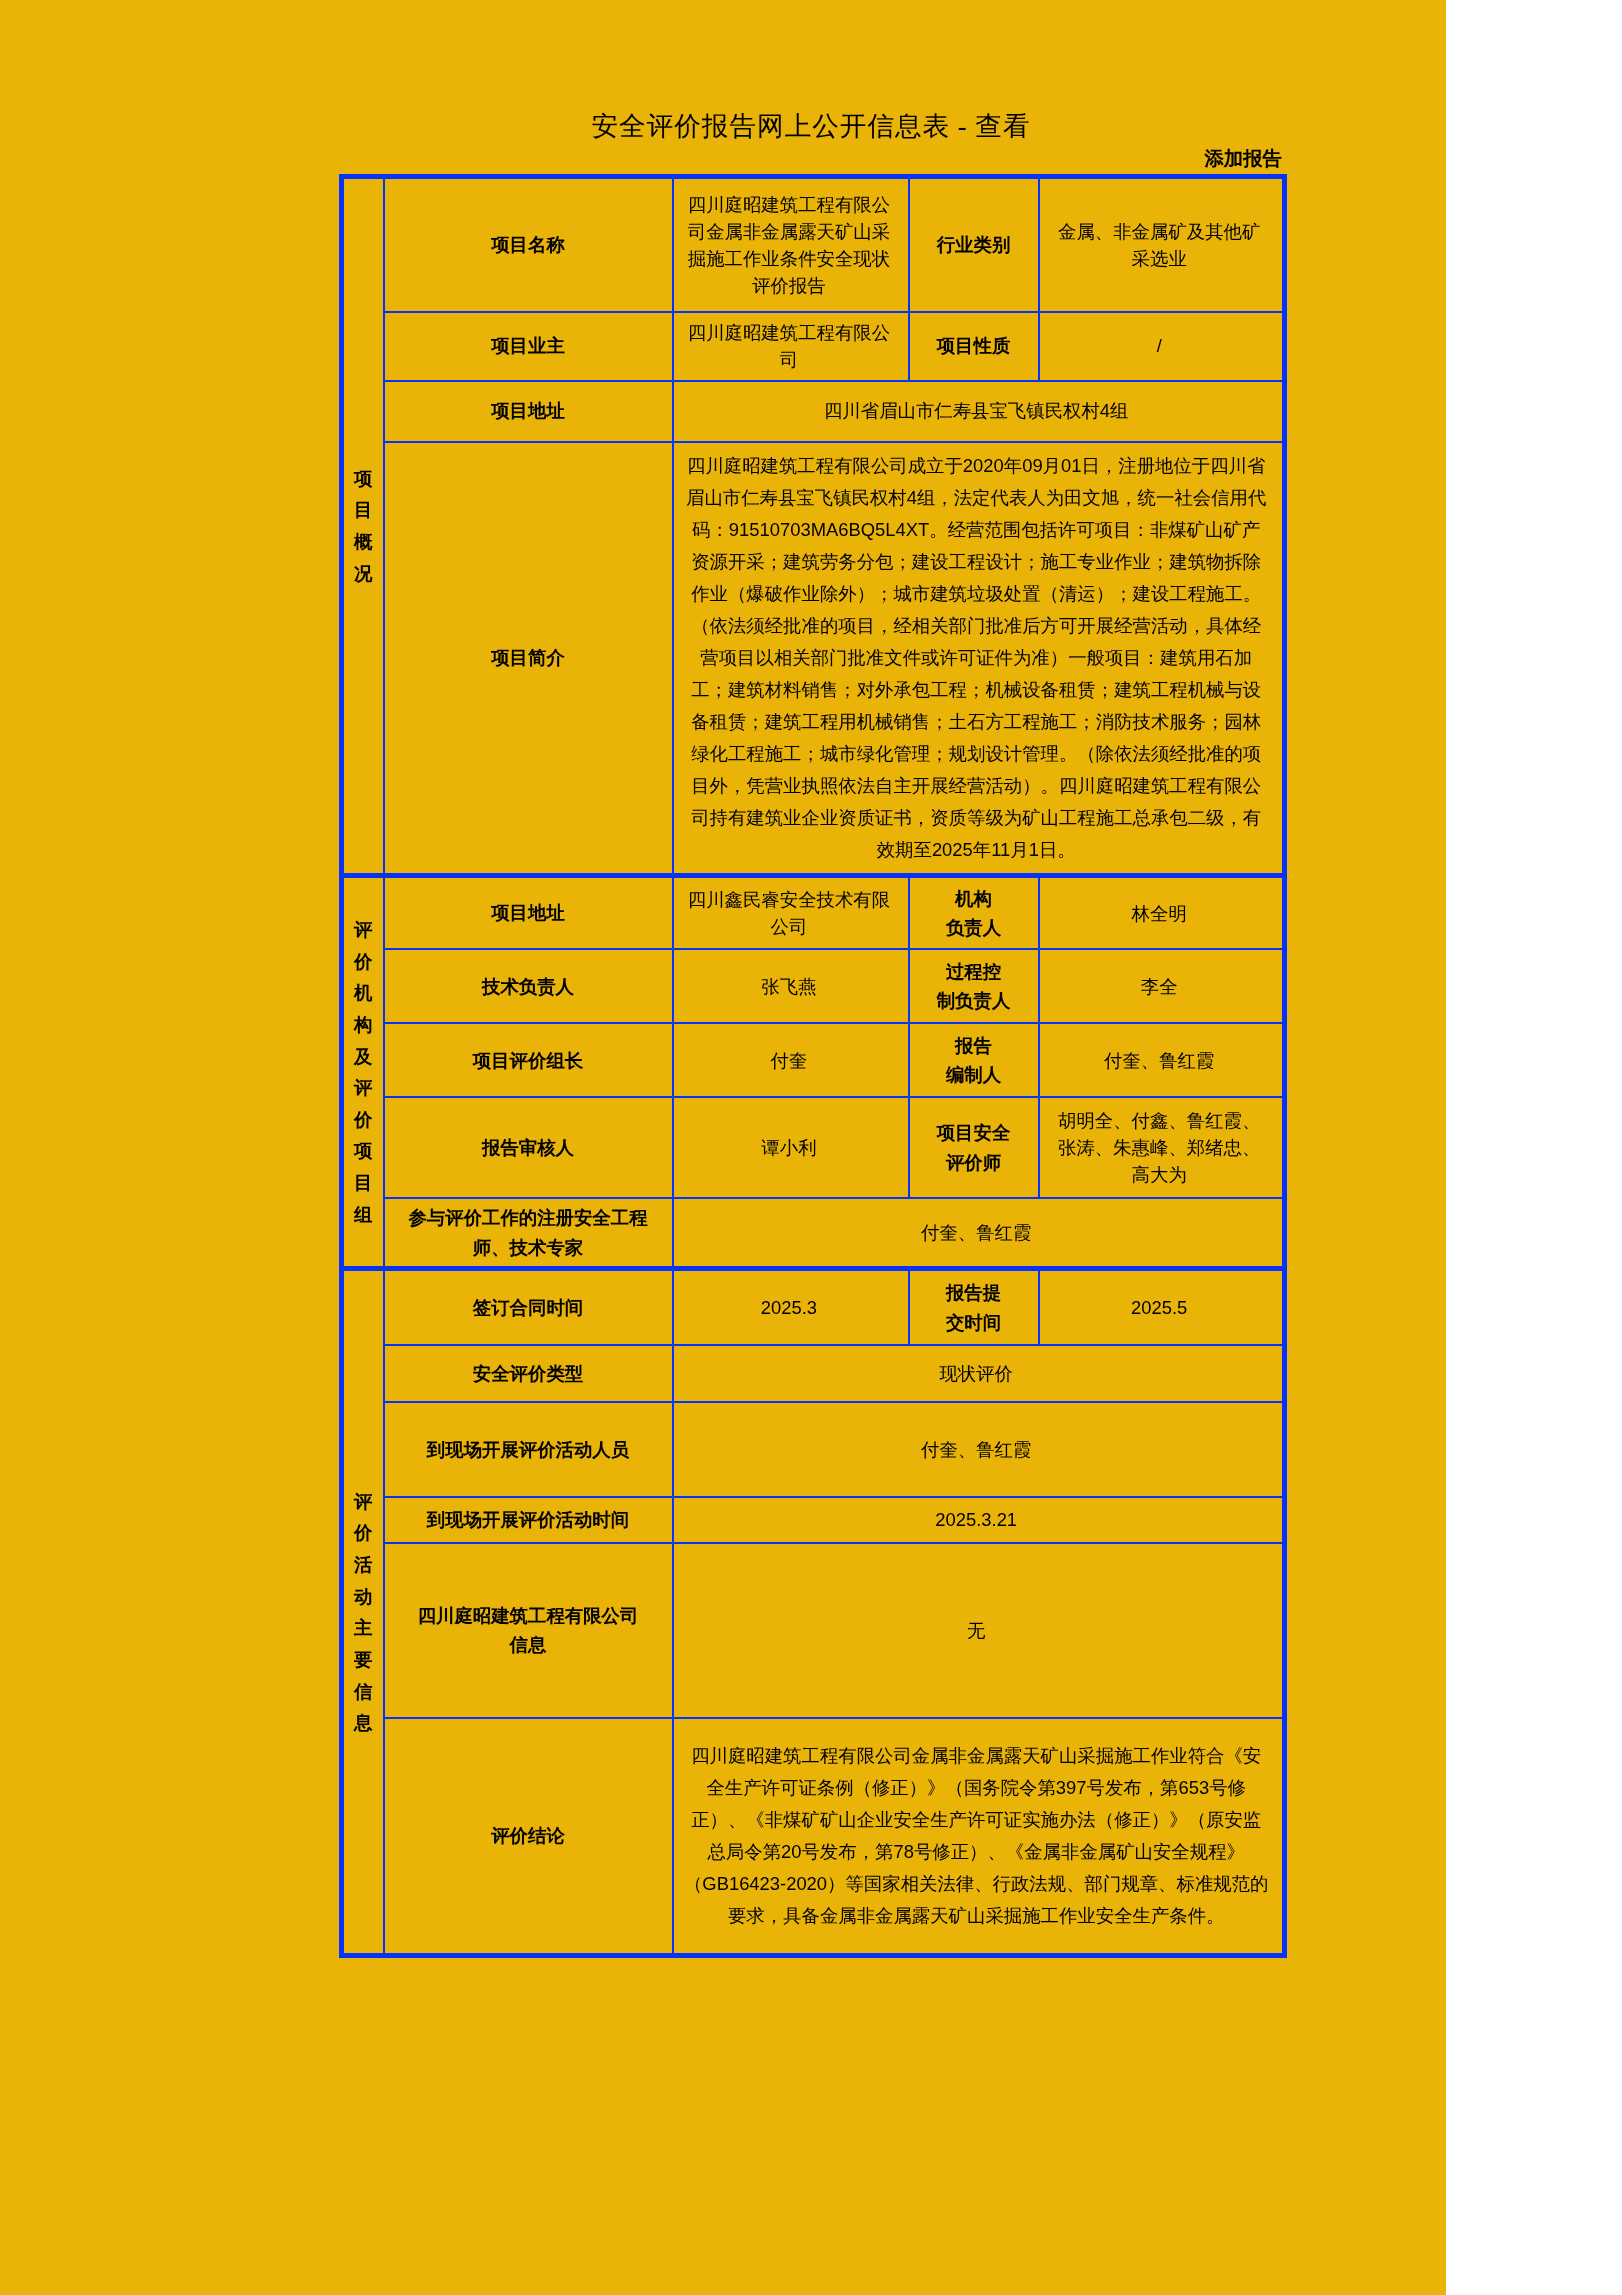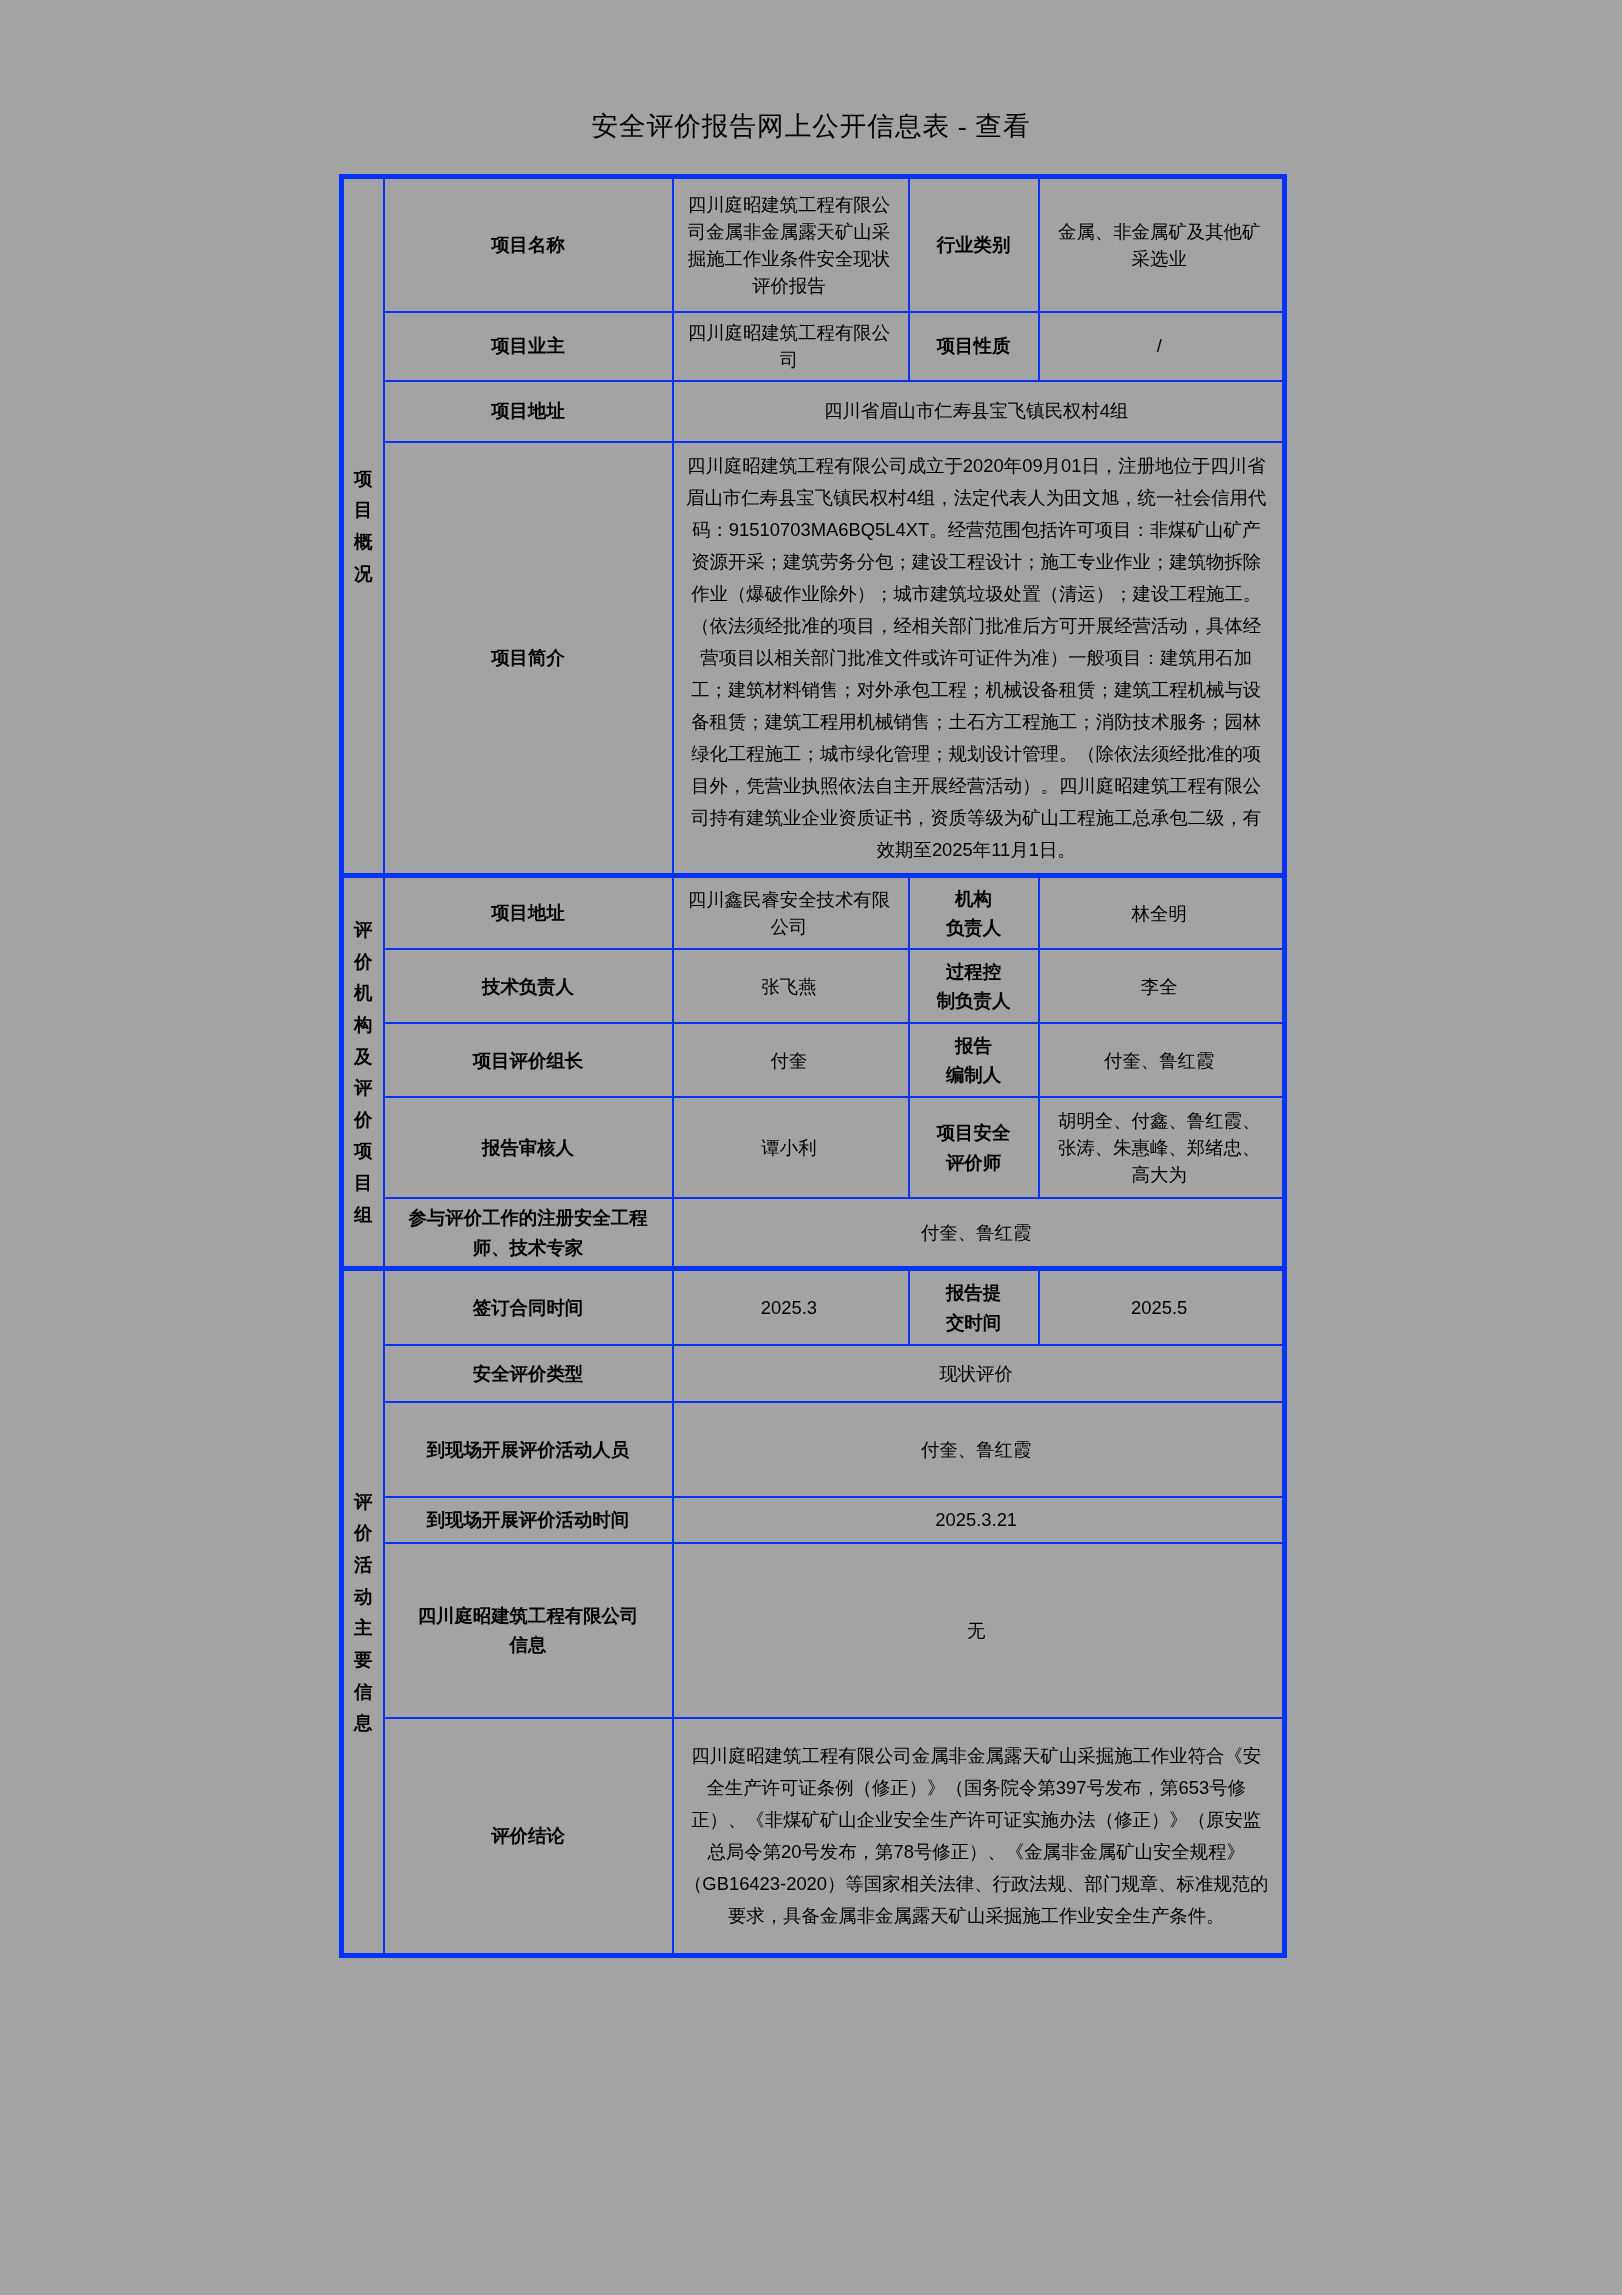--- a/index.html
+++ b/index.html
@@ -4,23 +4,23 @@
 <style>
   :root { --blue: #0533fb; }
   * { margin: 0; padding: 0; box-sizing: border-box; }
   body {
     font-family: "Liberation Sans", sans-serif;
     background: #ffffff;
     color: #000000;
   }
   .page {
     position: relative;
-    width: 1622px;
+    width: 1446px;
     height: 2295px;
-    background: #a3a3a3;
+    background: #eab308;
     overflow: hidden;
   }
   .doc-title {
     position: absolute;
     top: 108px;
     left: 0;
     width: 1622px;
     text-align: center;
     font-family: "Liberation Serif", serif;
     font-weight: 400;
@@ -102,20 +102,21 @@
   tr.r14 { height: 175px; }
   tr.r15 { height: 238px; }
 </style>
 </head>
 <body>
 
 <div class="page">
 
   <div class="doc-title">安全评价报告网上公开信息表 - 查看</div>
 
+  <button class="add-report">添加报告</button>
 
   <table class="report">
     <colgroup>
       <col style="width:42px">
         <col style="width:289px">
         <col style="width:236px">
         <col style="width:130px">
         <col style="width:246px">
     </colgroup>
     <tbody>

